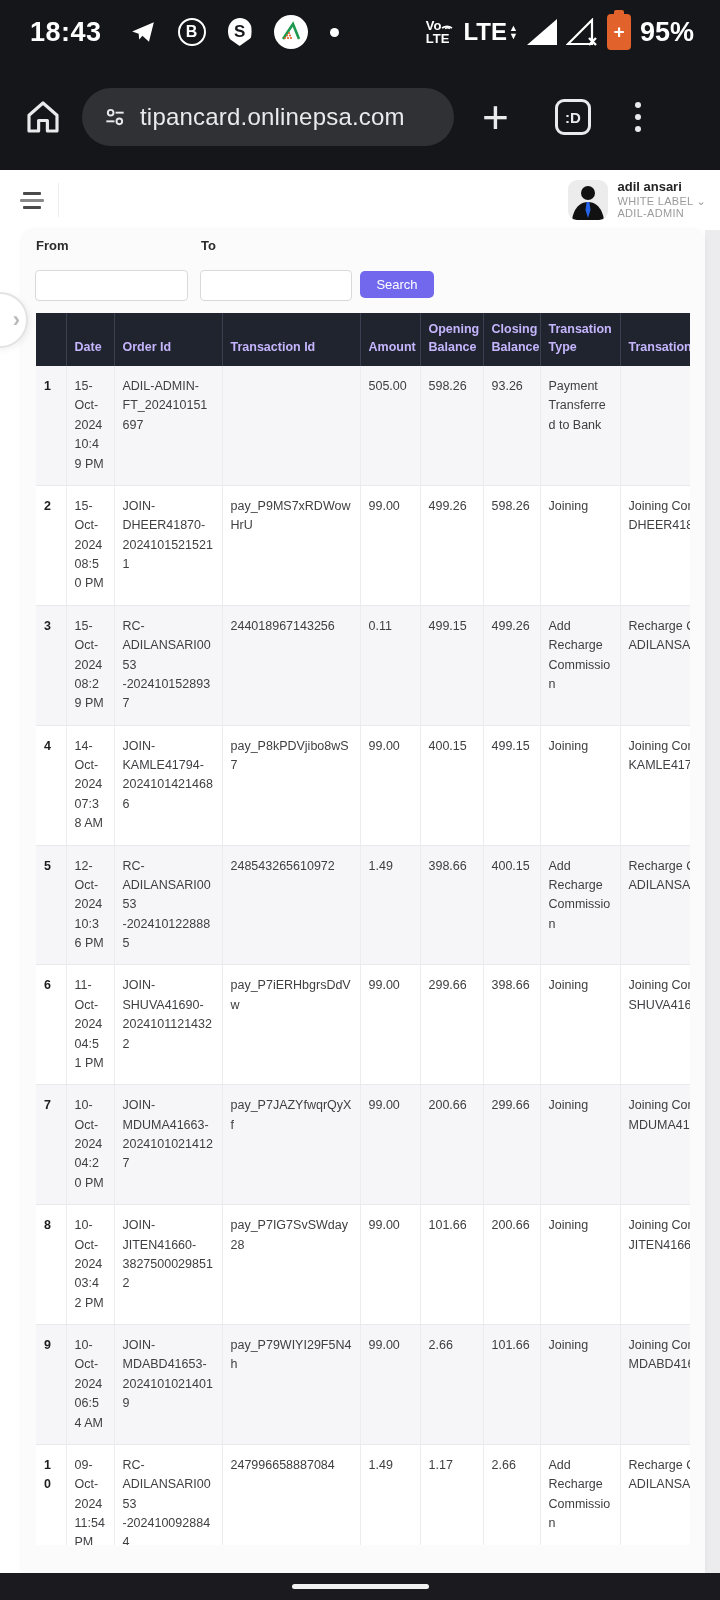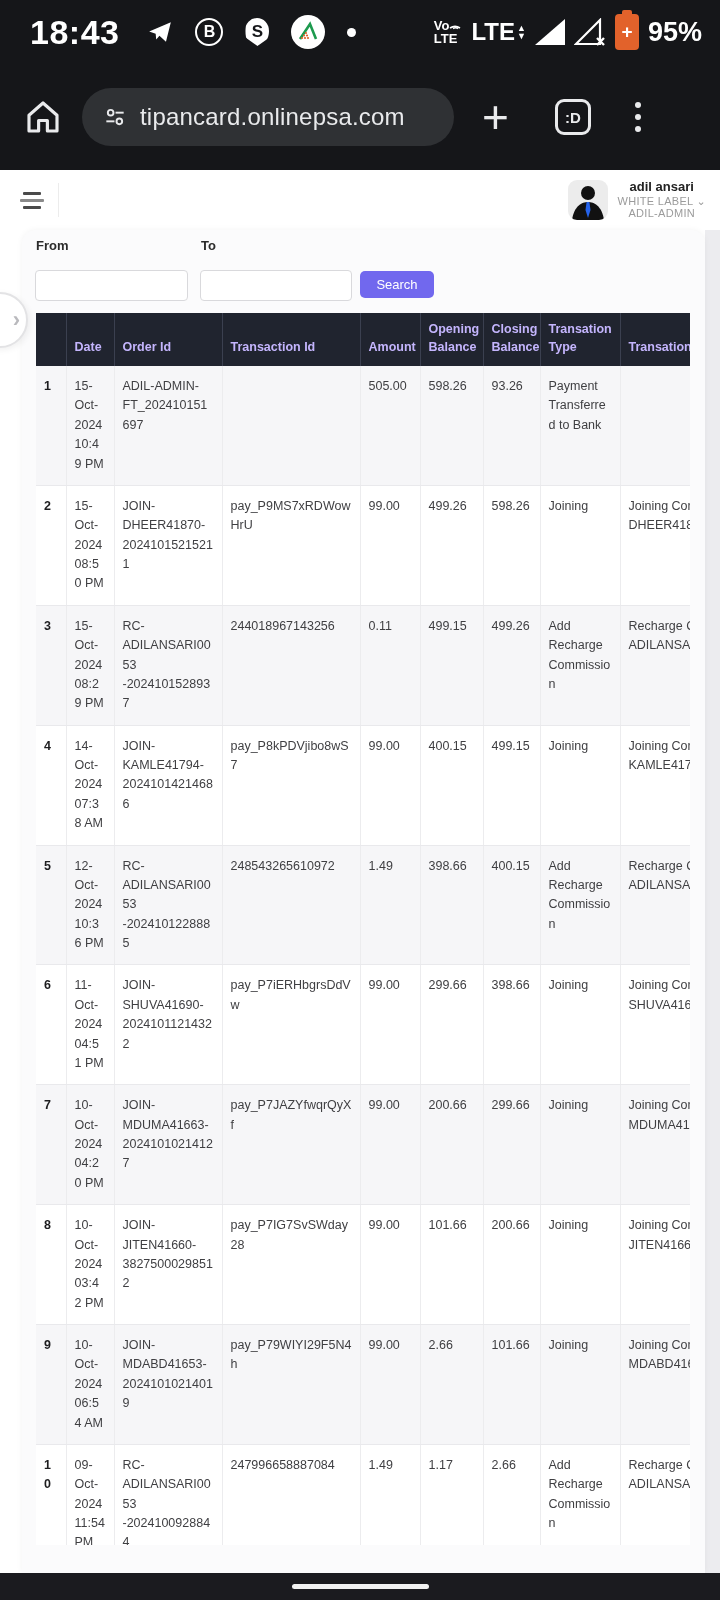--- a/index.html
+++ b/index.html
@@ -5,34 +5,34 @@
 <style>
   * { margin:0; padding:0; box-sizing:border-box; }
   html,body { width:720px; height:1600px; overflow:hidden; background:#fff;
     font-family:"Liberation Sans", sans-serif; }
   .abs { position:absolute; }
   #screen { position:relative; width:720px; height:1600px; }
 
   
   #status-bar { top:0; left:0; width:720px; height:64px; background:#151619;
     display:flex; align-items:center; color:#fff; }
-  .sb-time { font-size:34px; font-weight:700; margin-left:30px; letter-spacing:.5px; }
+  .sb-time { font-size:27px; font-weight:700; margin-left:30px; letter-spacing:.5px; }
   .sb-icons-left { display:flex; align-items:center; gap:22px; margin-left:28px; }
   .sb-plane { width:26px; height:26px; }
   .sb-circleB { width:28px; height:28px; border:2.5px solid #fff; border-radius:50%;
     display:flex; align-items:center; justify-content:center; font-size:16px; font-weight:700; }
   .sb-pin { width:24px; height:28px; background:#fff;
     border-radius:50% 50% 50% 50% / 46% 46% 54% 54%;
     clip-path:polygon(0 0,100% 0,100% 70%,50% 100%,0 70%);
     display:flex; align-items:center; justify-content:center; }
   .sb-pin span { color:#151619; font-weight:800; font-size:17px; }
   .sb-applogo { width:34px; height:34px; background:#fff; border-radius:50%;
     display:flex; align-items:center; justify-content:center; }
   .sb-dot { width:9px; height:9px; background:#fff; border-radius:50%; }
-  .sb-right { margin-left:auto; margin-right:18px; display:flex; align-items:center; gap:9px; }
+  .sb-right { margin-left:auto; margin-right:26px; display:flex; align-items:center; gap:9px; }
   .volte { font-size:13px; font-weight:700; line-height:13px; text-align:left; position:relative; }
   .lte-arrows { display:flex; align-items:center; font-size:24px; font-weight:700; }
   .lte-arrows .updown { display:flex; flex-direction:column; font-size:9px; line-height:8px; margin-left:2px; color:#fff; }
   .tri-full { width:0; height:0; border-left:30px solid transparent; border-bottom:26px solid #fff; }
   .battery { width:24px; height:36px; background:#e2622b; border-radius:4px; position:relative;
     display:flex; align-items:center; justify-content:center; }
   .battery:before { content:""; position:absolute; top:-4px; left:7px; width:10px; height:4px;
     background:#e2622b; border-radius:2px 2px 0 0; }
   .battery span { color:#fff; font-size:19px; font-weight:700; }
   .sb-pct { font-size:27px; font-weight:700; }
@@ -56,21 +56,21 @@
     display:flex; align-items:center; }
   .burger { margin-left:20px; display:flex; flex-direction:column; gap:4px; align-items:center; }
   .burger i { height:3px; background:#4a4a4a; border-radius:1px; display:block; }
   .burger i:nth-child(1){ width:18px; }
   .burger i:nth-child(2){ width:24px; background:#8a8a8a; }
   .burger i:nth-child(3){ width:18px; }
   .burger-divider { width:1px; height:34px; background:#ececec; margin-left:14px; }
   .user-block { margin-left:auto; margin-right:14px; display:flex; align-items:center; gap:9px; }
   .avatar { width:40px; height:40px; background:#ececec; border-radius:9px; overflow:hidden;
     display:flex; align-items:flex-end; justify-content:center; }
-  .user-texts { line-height:1.15;text-align:center; }
+  .user-texts { line-height:1.15; }
   .user-name { font-size:13px; font-weight:700; color:#232323; }
   .user-sub { font-size:11px; color:#9b9b9b; letter-spacing:.3px; }
 
   
   #right-strip { top:230px; right:0; width:15px; height:1343px; background:#ececef; }
   #card { top:230px; left:22px; width:683px; height:1343px; background:#fbfbfc;
     border-radius:14px 14px 0 0; box-shadow:0 0 6px rgba(0,0,0,.05); }
   #drawer-handle { top:292px; left:-28px; width:56px; height:56px; border-radius:50%;
     background:#fff; border:2px solid #e3e3e5; box-shadow:2px 2px 6px rgba(0,0,0,.06);
     display:flex; align-items:center; justify-content:flex-end; z-index:5; }

